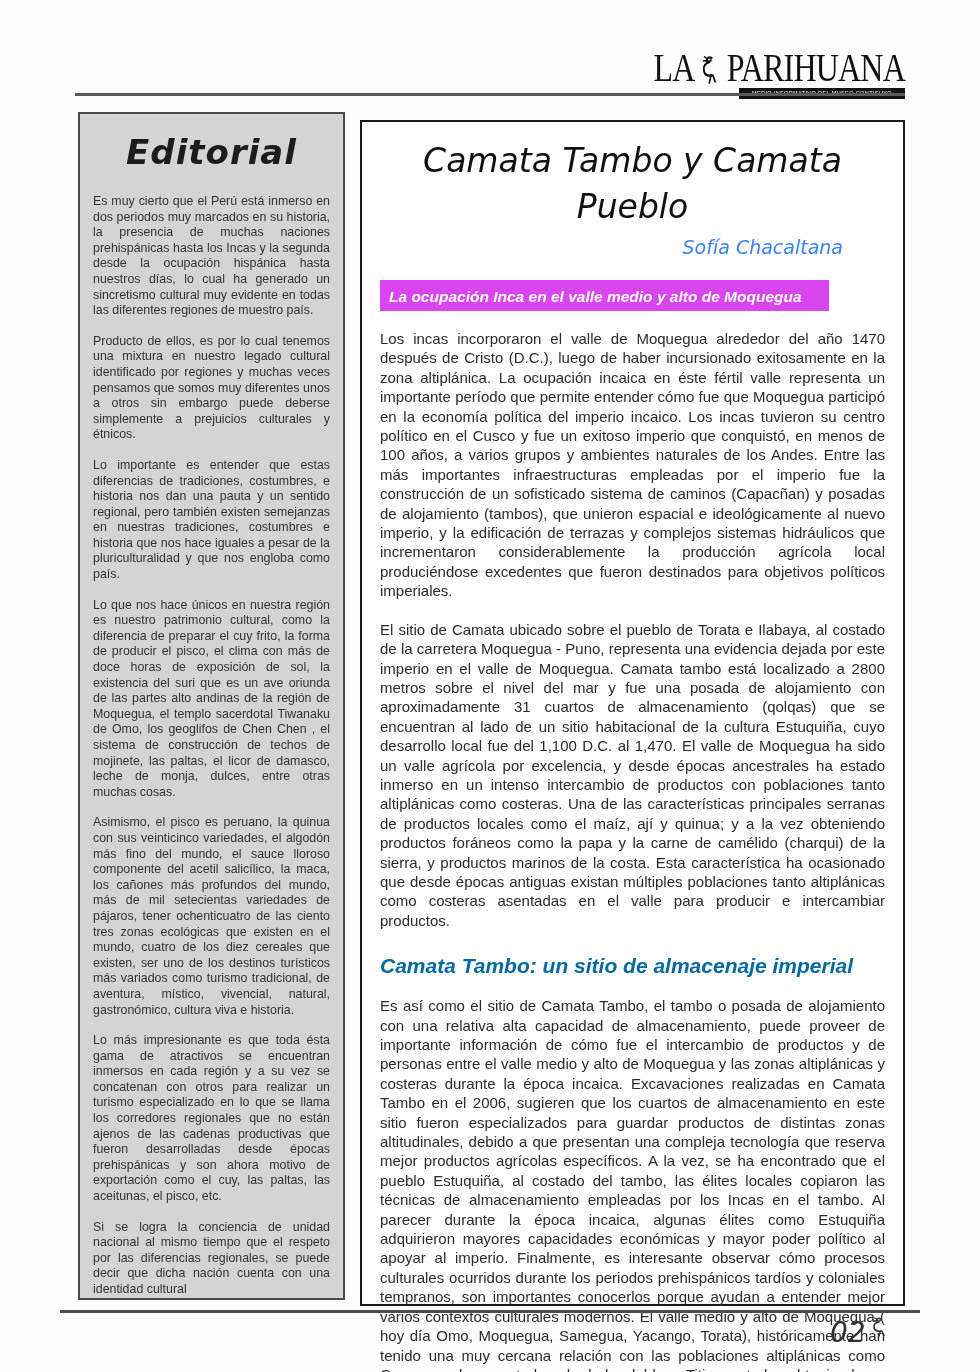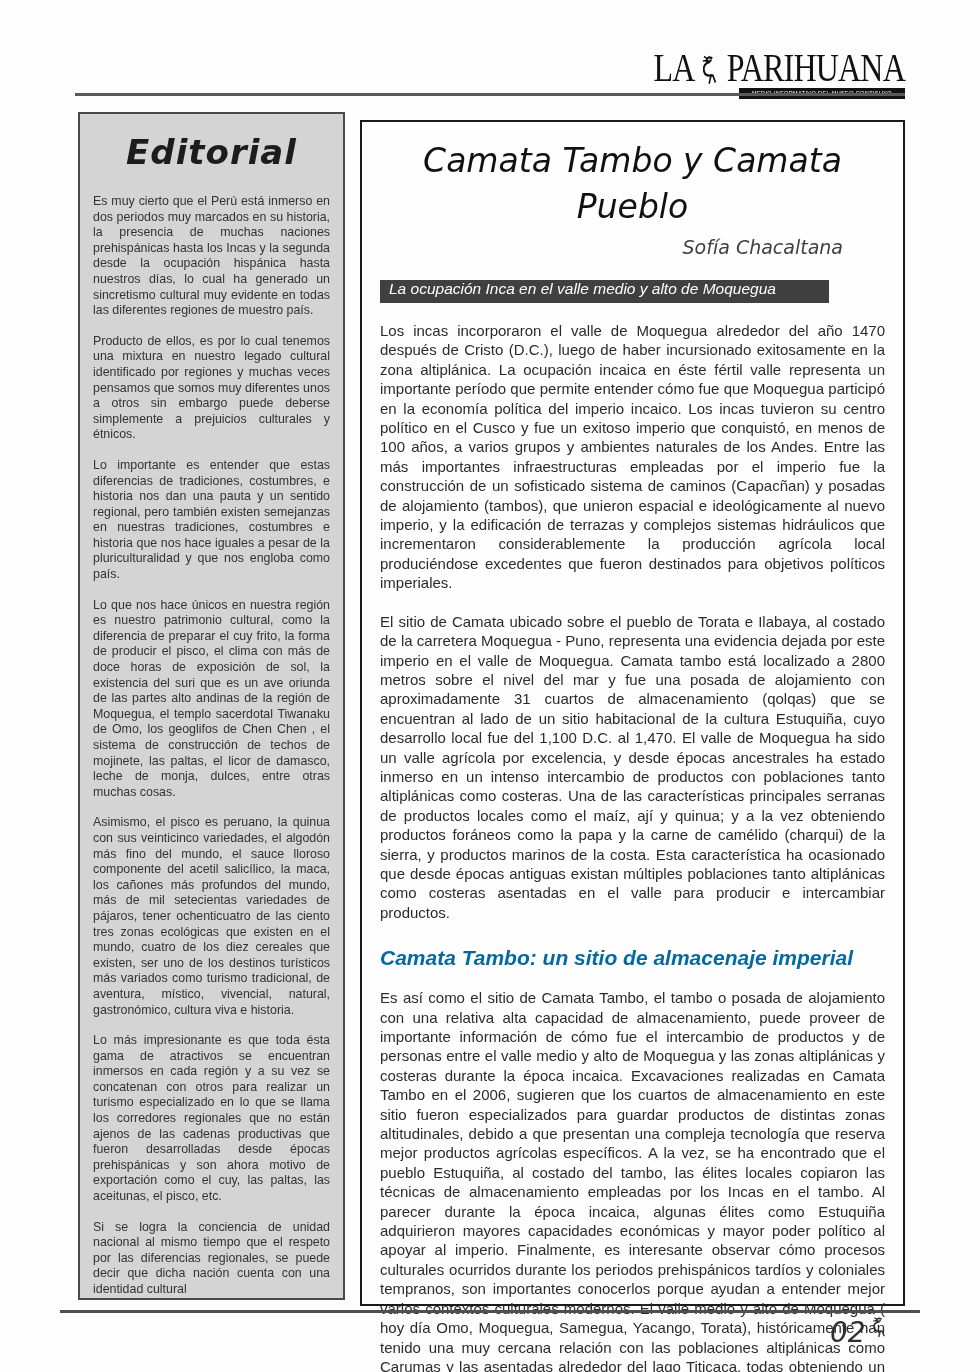--- a/index.html
+++ b/index.html
@@ -49,27 +49,27 @@
     position:absolute;left:360px;top:120px;width:545px;height:1186px;
     background:#fefefe;border:2px solid #1a1a1a;box-sizing:border-box;
     padding:16px 18px 10px 18px;
   }
   .article-title{
     font-style:italic;font-size:33px;line-height:46px;text-align:center;
     color:#111;margin:0 0 4px 0;font-weight:normal;
     font-family:"DejaVu Sans", sans-serif;
   }
   .article-author{
-    text-align:right;font-style:italic;font-size:19px;color:#404040;
+    text-align:right;font-style:italic;font-size:19px;color:#3b82f6;
     margin:6px 42px 18px 0;font-family:"DejaVu Sans", sans-serif;
   }
   .section-banner{
-    display:inline-block;background:#404040;color:#fff;
-    font-weight:normal;font-style:italic;font-size:15.5px;
-    padding:0 10px 5px 9px;margin:4px 0 18px 0;width:430px;
+    display:inline-block;background:#d946ef;color:#fff;
+    font-weight:bold;font-style:italic;font-size:15.5px;
+    padding:8px 10px 5px 9px;margin:4px 0 18px 0;width:430px;
   }
   .article-box p.body{
     font-size:15px;line-height:19.4px;text-align:justify;
     margin:0 0 19px 0;color:#2b2b2b;
   }
   .article-subheading{
     font-weight:bold;font-style:italic;font-size:21px;color:#0369a1;
     margin:24px 0 18px 0;
   }
   

